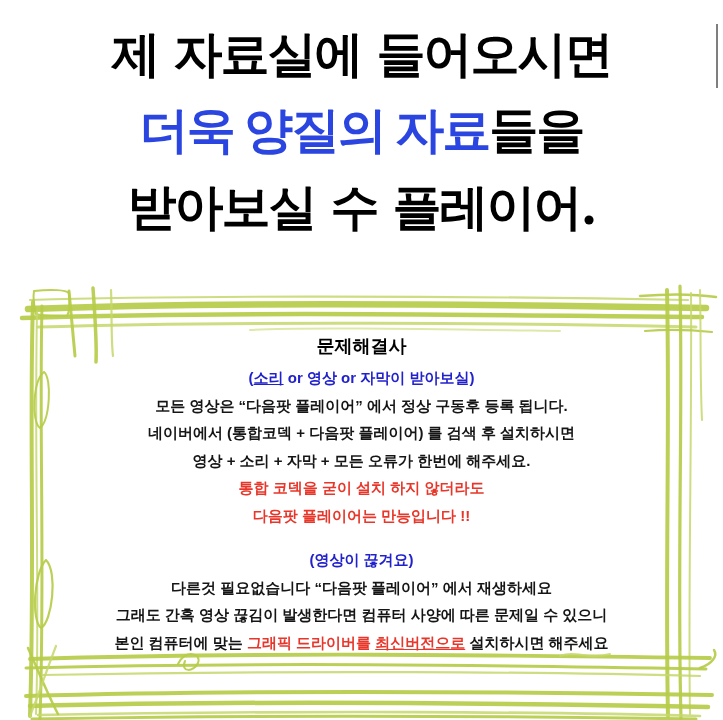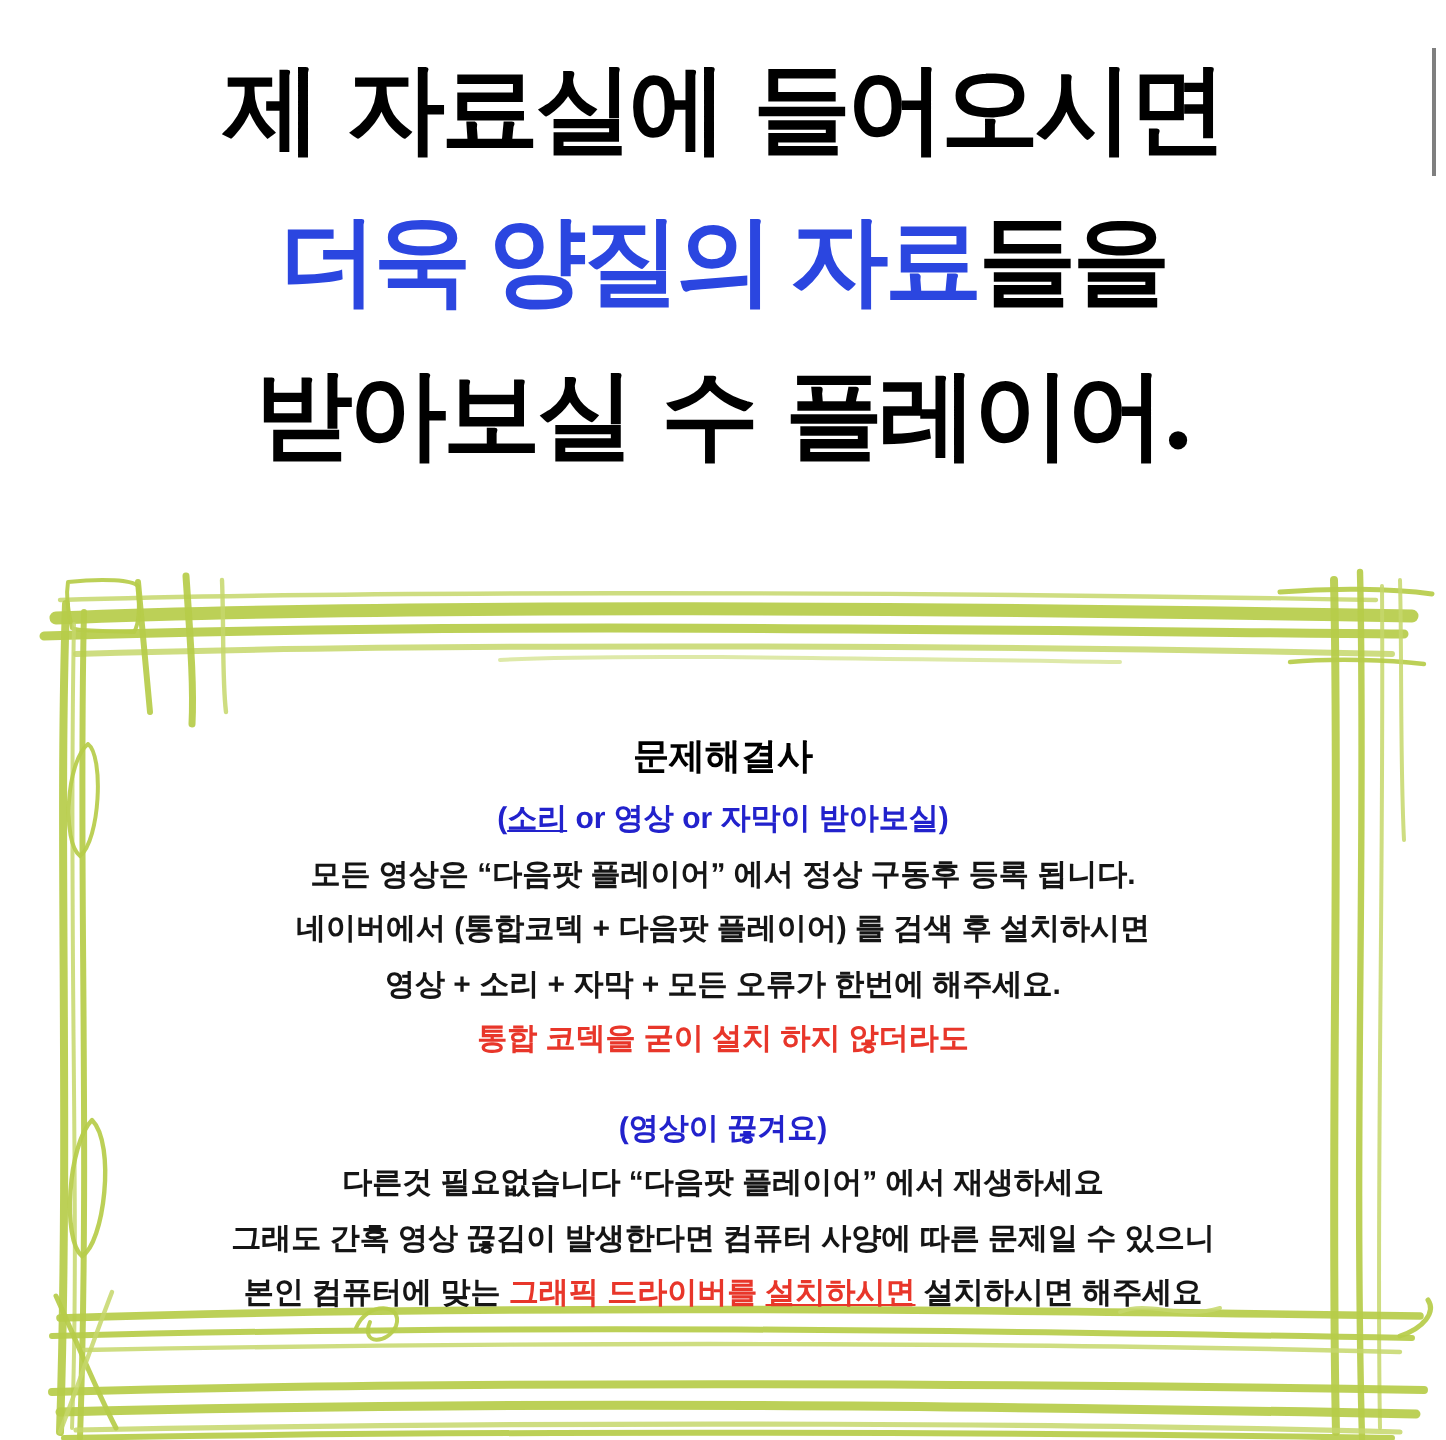--- a/index.html
+++ b/index.html
@@ -20,21 +20,20 @@
   .frame-svg{position:absolute;left:0;top:0;width:723px;height:720px;pointer-events:none;}
   .frame-svg path{fill:none;stroke-linecap:round;}
   .s1{stroke:#b6cc49;stroke-opacity:.92;}
   .s2{stroke:#c6d76b;stroke-opacity:.85;}
   .s3{stroke:#d6e494;stroke-opacity:.8;}
   
   .panel-text{
     position:absolute;top:331px;left:40px;right:40px;
     text-align:center;font-weight:700;font-size:15px;color:#151515;
     font-family:"Liberation Sans",sans-serif;
-    margin-top:32px;
   }
   .pt-title{font-size:18px;line-height:30px;margin-bottom:3px;color:#000;}
   .pt-line{line-height:27.5px;white-space:nowrap;}
   .blue{color:#2222cc;}
   .red{color:#e8362a;}
   .u{text-decoration:underline;text-align:right;}
   .gap{height:17px;}
   
   .edge-mark{position:absolute;right:5px;top:24px;width:2px;height:64px;background:#3a3a3a;opacity:.65;}
 </style>
@@ -94,21 +93,22 @@
 <div class="panel-text">
   <div class="pt-title">문제해결사</div>
 
   <div class="pt-line blue"><span>(</span><span class="u">소리</span><span> or 영상 or 자막이 받아보실)</span></div>
 
   <div class="pt-line">모든 영상은 “다음팟 플레이어” 에서 정상 구동후 등록 됩니다.</div>
   <div class="pt-line">네이버에서 (통합코덱 + 다음팟 플레이어) 를 검색 후 설치하시면</div>
   <div class="pt-line">영상 + 소리 + 자막 + 모든 오류가 한번에 해주세요.</div>
 
   <div class="pt-line red">통합 코덱을 굳이 설치 하지 않더라도</div>
+  <div class="pt-line red">다음팟 플레이어는 만능입니다 !!</div>
 
   <div class="gap"></div>
 
   <div class="pt-line blue">(영상이 끊겨요)</div>
   <div class="pt-line">다른것 필요없습니다 “다음팟 플레이어” 에서 재생하세요</div>
   <div class="pt-line">그래도 간혹 영상 끊김이 발생한다면 컴퓨터 사양에 따른 문제일 수 있으니</div>
 
-  <div class="pt-line"><span>본인 컴퓨터에 맞는 </span><span class="red">그래픽 드라이버를 </span><span class="red u">설치하시면</span><span> 설치하시면 해주세요</span></div>
+  <div class="pt-line"><span>본인 컴퓨터에 맞는 </span><span class="red">그래픽 드라이버를 </span><span class="red u">최신버전으로</span><span> 설치하시면 해주세요</span></div>
 </div>
 
 </body></html>

